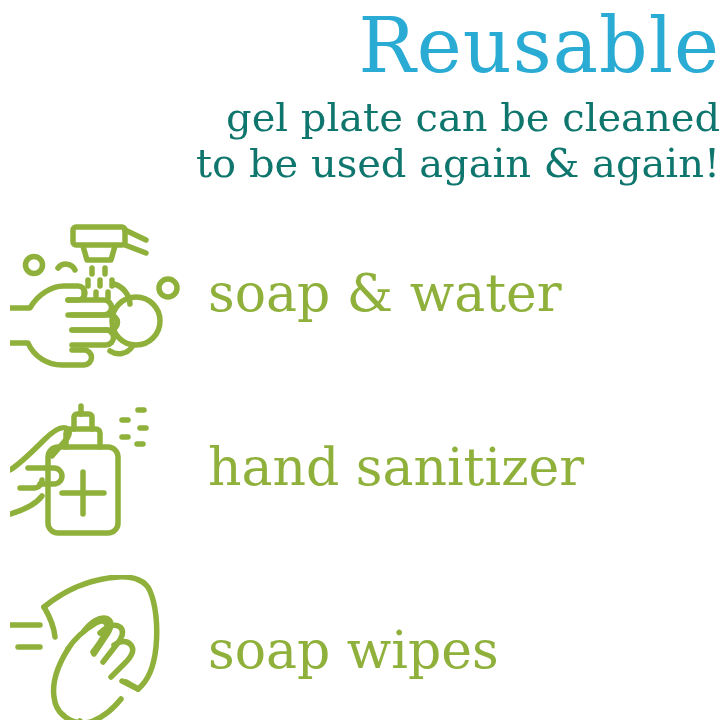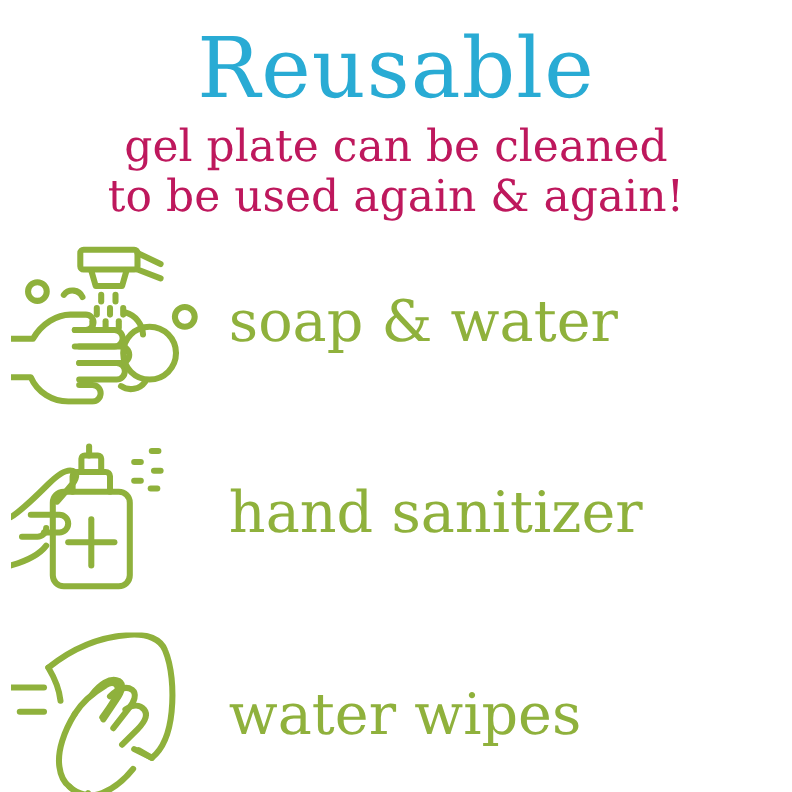--- a/index.html
+++ b/index.html
@@ -19,40 +19,40 @@
     position: relative;
     width: 720px;
     height: 720px;
     background: #ffffff;
   }
 
   
   .header-block {
     position: absolute;
     left: 0;
-    top: 16px;
-    width: 720px;
-    text-align: center;
+    top: 0;
+    width: 720px;
+    text-align: right;
   }
 
   .title {
     font-family: "DejaVu Serif", serif;
     font-size: 76px;
     line-height: 84px;
     letter-spacing: 1px;
     color: #29ABD4;
     font-weight: 400;
     margin: 0;
     padding-top: 4px;
     white-space: nowrap;
   }
 
   .subtitle {
     font-family: "DejaVu Serif", serif;
-    color: #be185d;
+    color: #0f766e;
     font-size: 40px;
     line-height: 46px;
     font-weight: 400;
     margin: 0;
     padding-top: 6px;
     white-space: nowrap;
   }
   .subtitle-line {
     display: block;
   }
@@ -214,17 +214,17 @@
           <path d="M104 70 c6 -4 13 -5 17 0 c4 5 0 12 -6 18 l-14 14"></path>
 
           <path d="M58 74 C48 90 42 108 44 122 c1 8 4 14 9 18"></path>
           <path d="M53 140 c8 8 20 10 30 6 c10 -4 20 -12 28 -22"></path>
 
           <path d="M70 146 l-4 6"></path>
         </svg>
       </span>
     </div>
     <div class="label-cell">
-      <span class="item-label">water wipes</span>
+      <span class="item-label">soap wipes</span>
     </div>
   </div>
 
 </div>
 
 </body></html>

